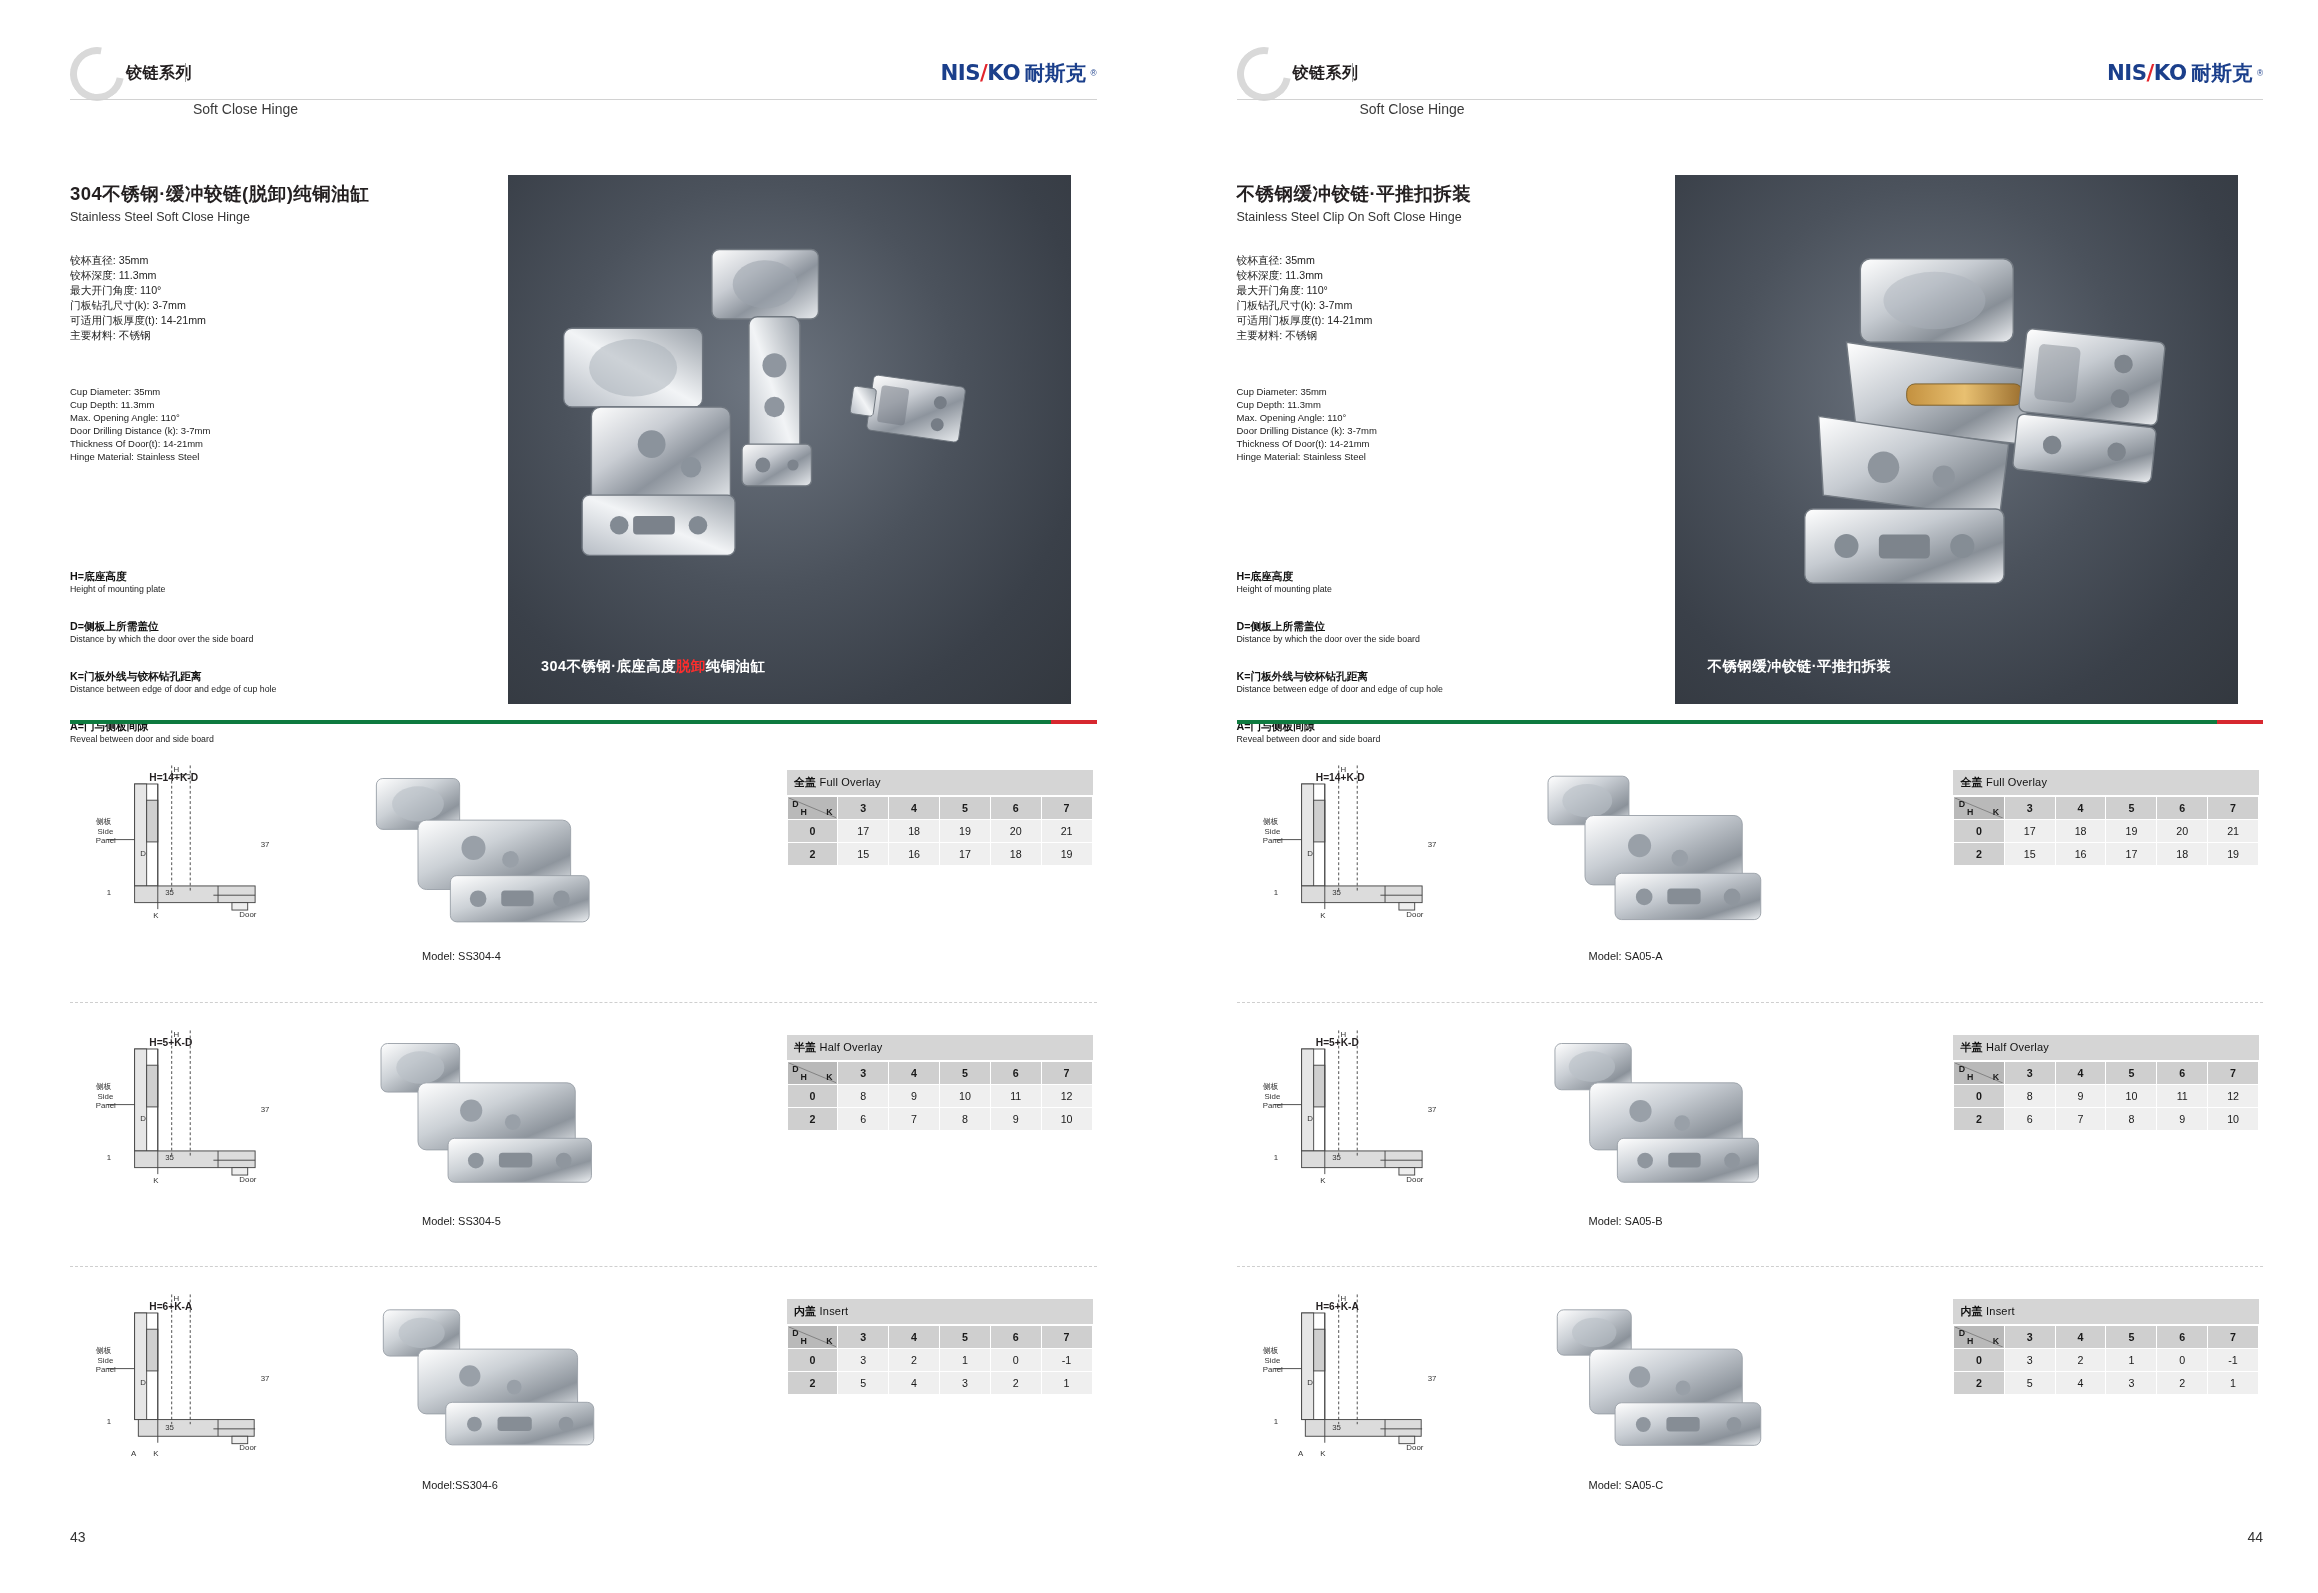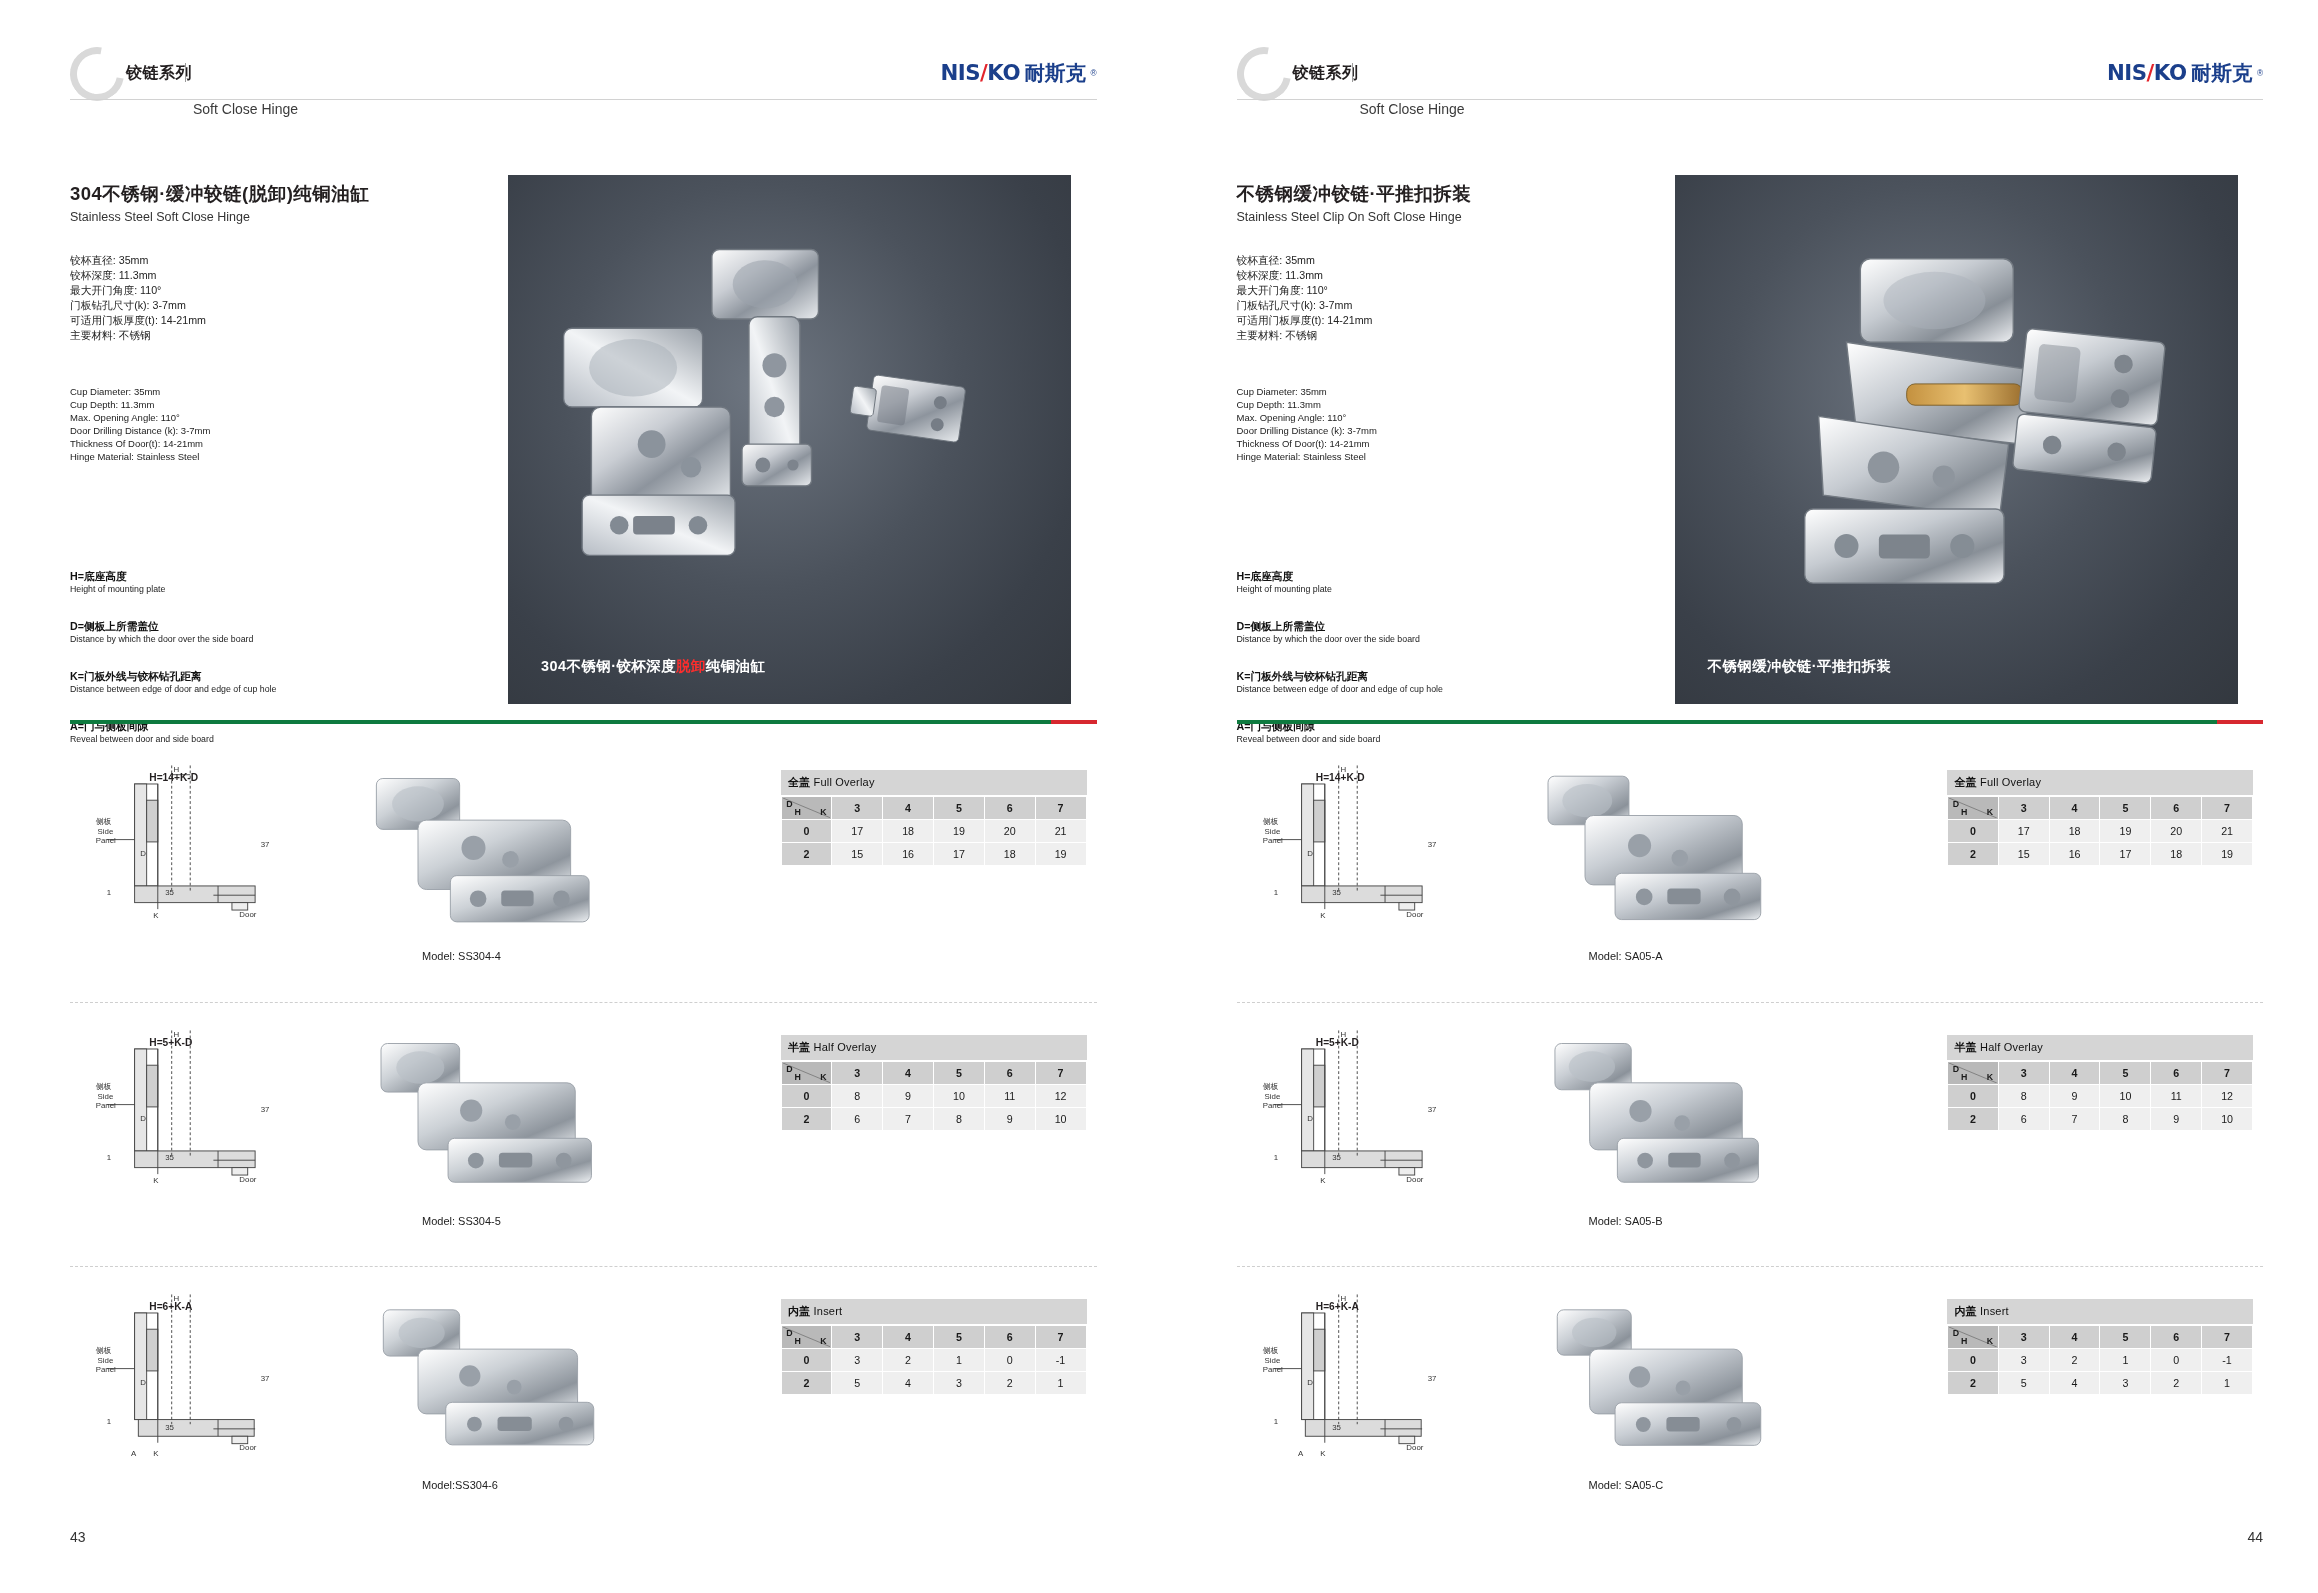--- a/index.html
+++ b/index.html
@@ -135,21 +135,21 @@
   .photo {
     position: absolute; left: 278px; top: 9.3px; width: 288px; height: 185px;
   }
   .model-label {
     position: absolute; left: 352px; top: 199px;
     font-size: 11px; color:#222;
   }
 
   
   .ptable {
-    position: absolute; right: 10px; top: 18.5px; width: 306px;
+    position: absolute; right: 4px; top: 18.5px; width: 306px;
   }
   .tbl-title {
     background: #d5d5d5; color:#111; font-size: 11px; font-weight: bold;
     padding: 5.1px 7.4px; border-bottom: 0.9px solid #fff;
     letter-spacing: 0.2px;
   }
   .tbl-title .en { font-weight: normal; }
   table.spec {
     width: 100%; border-collapse: collapse; table-layout: fixed;
     font-size: 10.7px;
@@ -281,21 +281,21 @@
             <rect x="60" y="170" width="300" height="210" rx="20" fill="url(#steelA)" stroke="#6f767f" stroke-width="3"></rect>
             <circle cx="190" cy="250" r="30" fill="#8b939c"></circle>
             <circle cx="275" cy="300" r="22" fill="#8b939c"></circle>
             <rect x="40" y="360" width="330" height="130" rx="16" fill="url(#steelB)" stroke="#6f767f" stroke-width="3"></rect>
             <circle cx="120" cy="425" r="20" fill="#828a93"></circle>
             <circle cx="290" cy="425" r="20" fill="#828a93"></circle>
             <rect x="150" y="405" width="90" height="40" rx="8" fill="#7b828b"></rect>
           </g>
         </svg>
         <div class="hero-caption">
-          <span>304不锈钢·铰杯深度</span><span class="red">脱卸</span><span>纯铜油缸</span>
+          <span>304不锈钢·底座高度</span><span class="red">脱卸</span><span>纯铜油缸</span>
         </div>
       </div>
 
       <div class="mid-rule">
         <div class="redseg"></div>
       </div>
 
       <div class="prow r1">
         <div class="drawing">
           <div class="hlabel">H=14+K-D</div>

